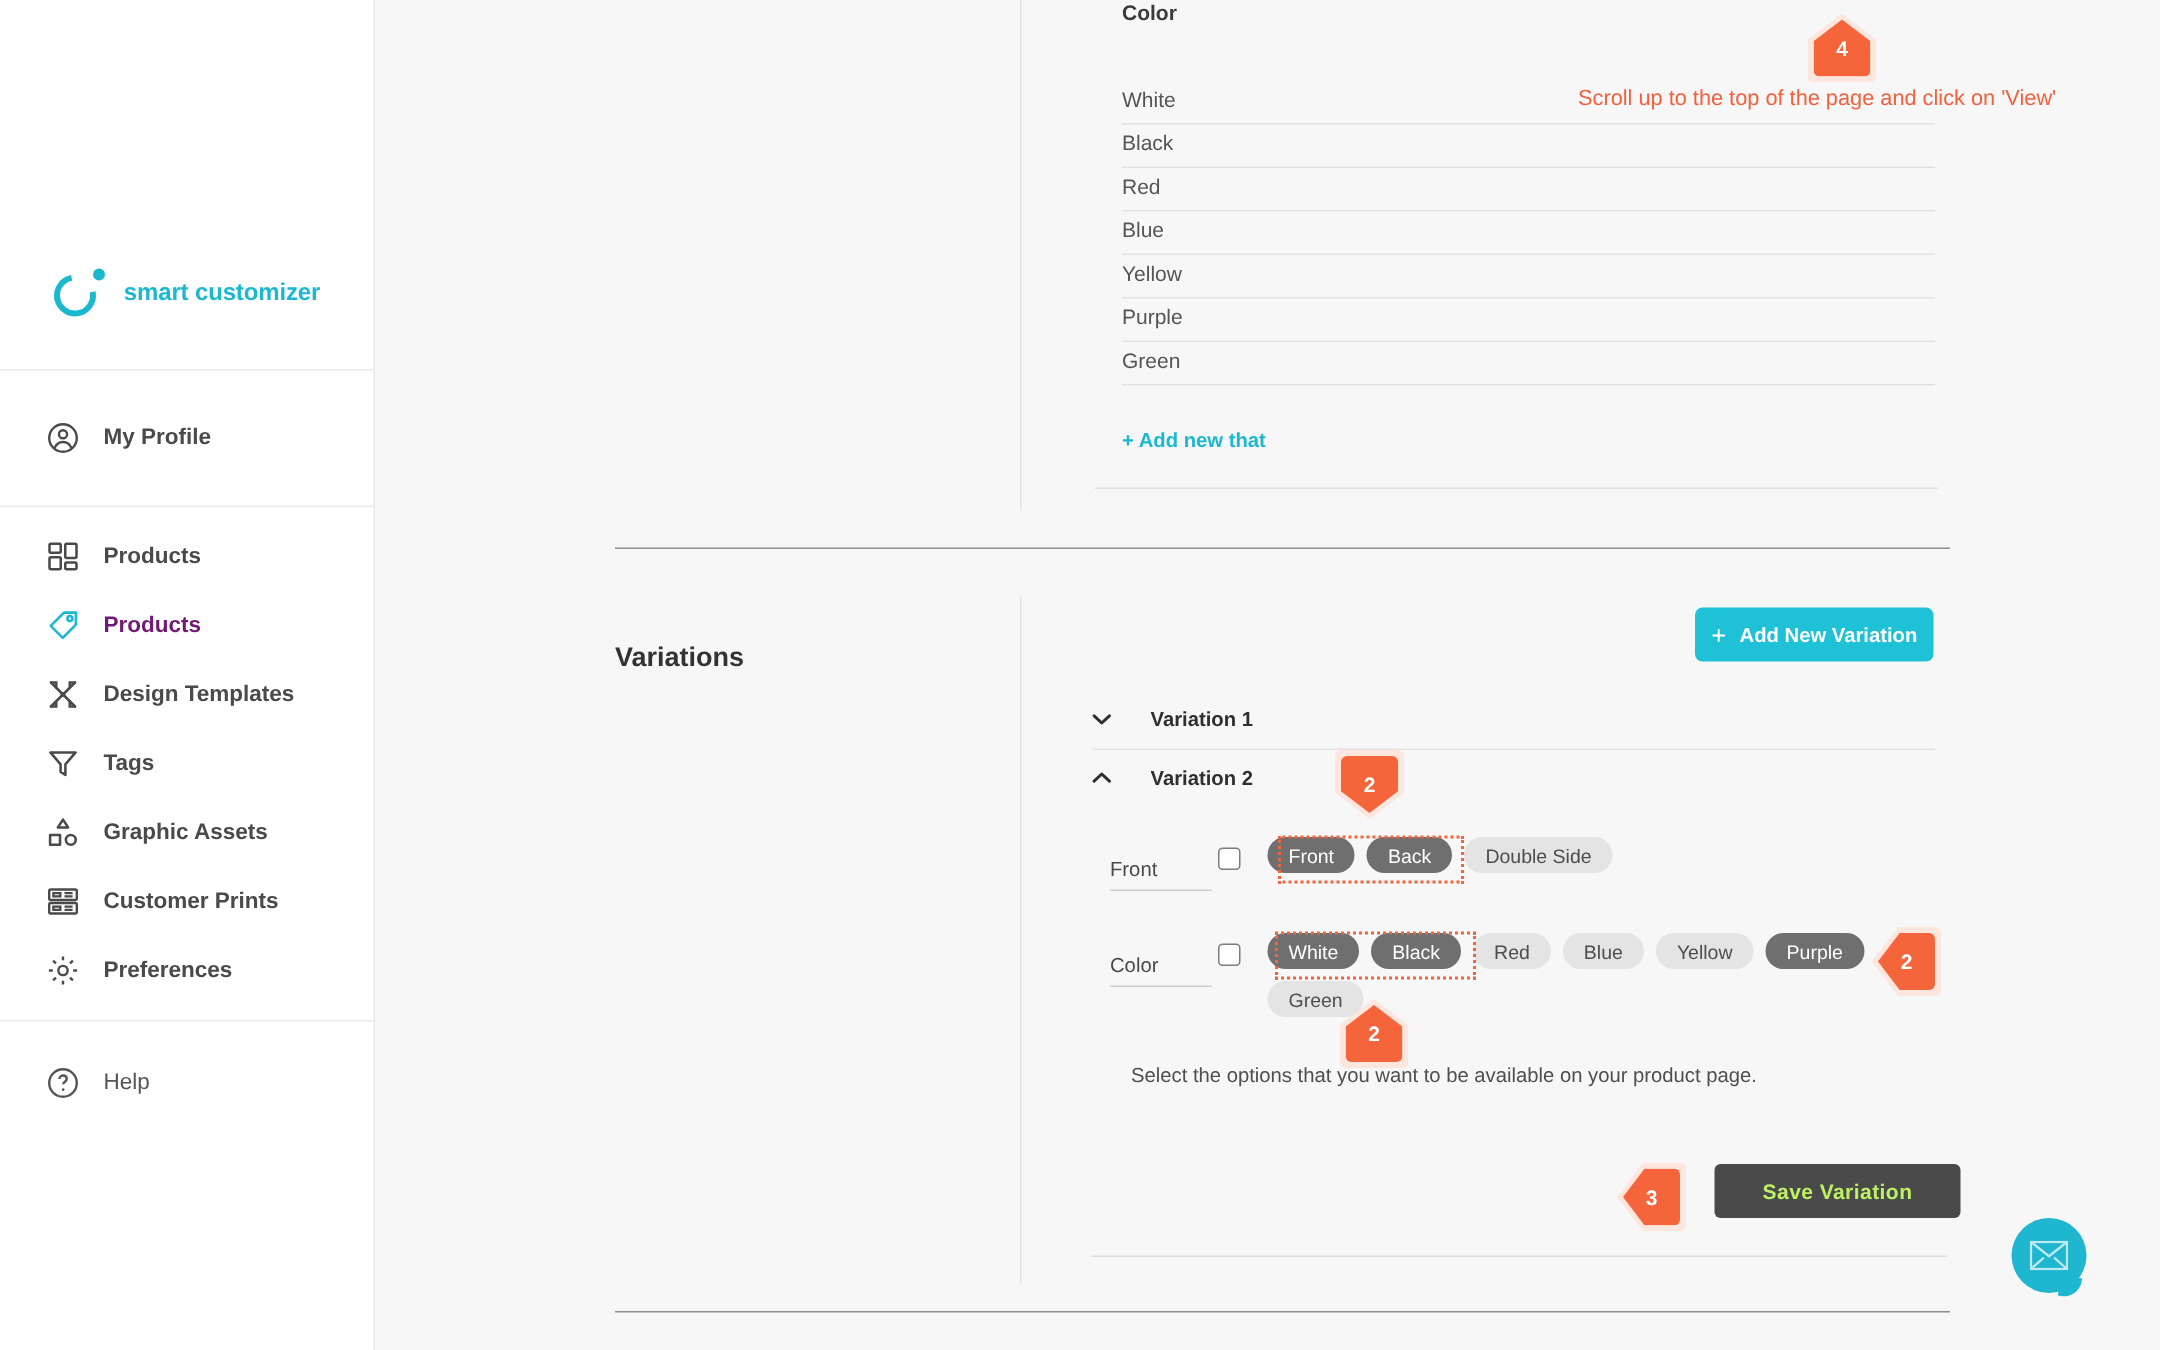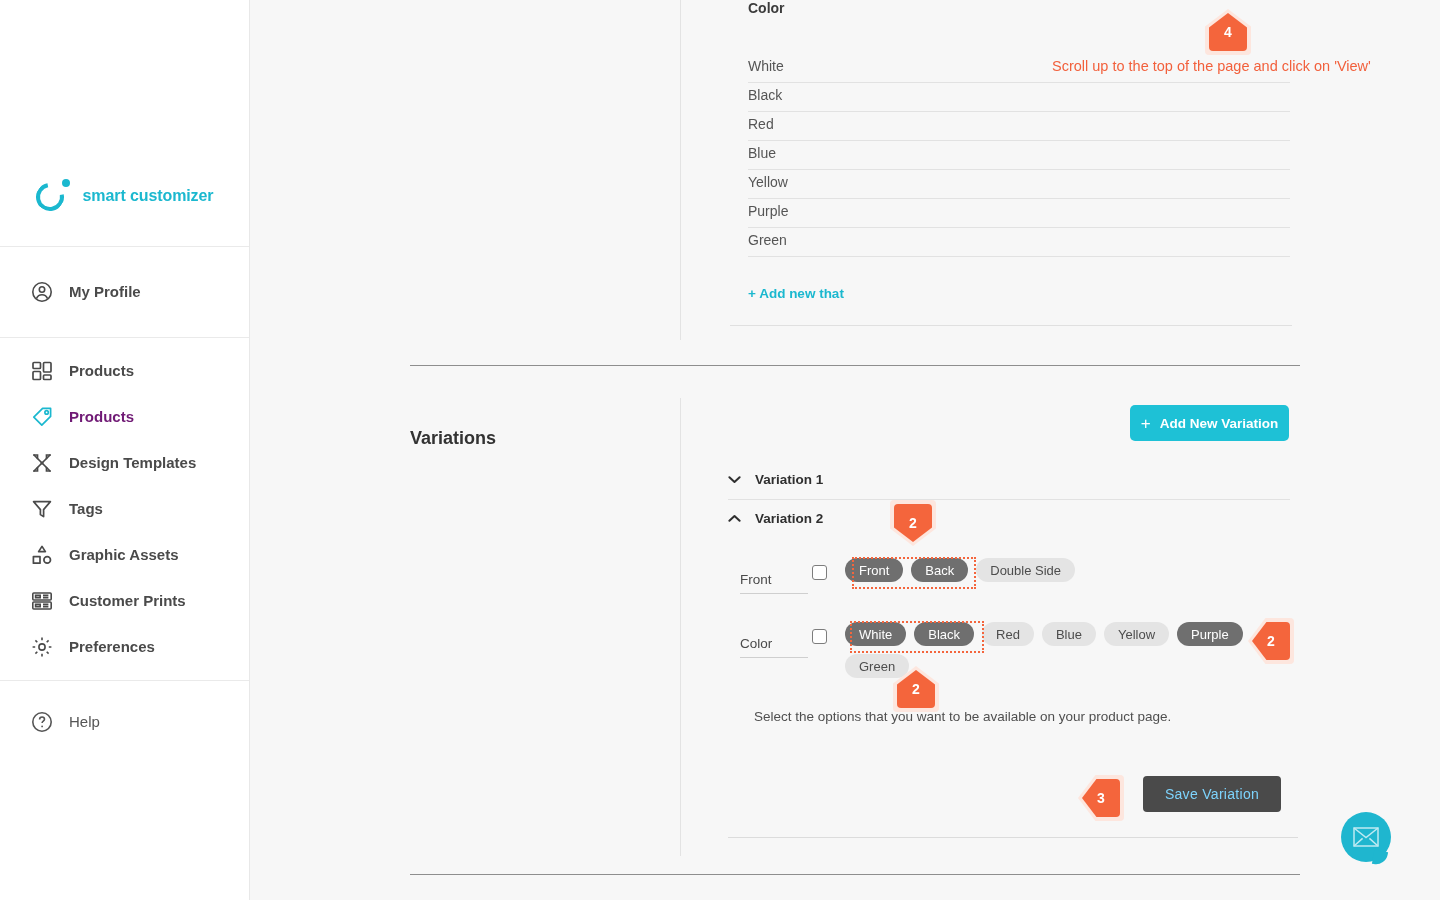--- a/index.html
+++ b/index.html
@@ -71,21 +71,21 @@
     position:absolute; left:870px; top:405px;
     width:159px; height:36px; border-radius:5px; background:#1ec1d6;
     color:#fff; font-size:13.5px; font-weight:bold;
     display:flex; align-items:center; justify-content:center; gap:9px;
     border:none; cursor:pointer; font-family:inherit;
   }
   #add-variation-btn .plus { font-size:17px; font-weight:normal; line-height:1; }
 
   .variation-header {
     position:absolute; left:468px; width:562px;
-    display:flex; align-items:center; gap:14px;
+    display:flex; align-items:center; gap:26px;
     font-size:13.5px; font-weight:bold; color:#2f2f2f; cursor:pointer;text-align:center;
   }
   .chev { width:13px; height:9px; display:block; }
   .chev svg { display:block; }
 
   #var1-rule { position:absolute; left:468px; top:499px; width:562px; height:1px; background:#e2e2e2; }
 
   
   .opt-row { position:absolute; left:480px; display:flex; align-items:flex-start; }
   .opt-label-wrap { width:68px; padding-top:16px; }
@@ -103,23 +103,23 @@
     white-space:nowrap;
   }
   .pill.sel { background:#6f6f6f; color:#ffffff; }
 
   #hint-text {
     position:absolute; left:494px; top:709px;
     font-size:13.5px; color:#4f4f4f;
   }
   #save-variation-btn {
     position:absolute; left:883px; top:776px;
-    width:138px; height:36px; background:#4a4a4a; color:#7dd3fc;
+    width:164px; height:36px; background:#4a4a4a; color:#bef264;
     border:none; border-radius:4px; cursor:pointer;
-    font-family:inherit; font-size:14px; font-weight:normal; letter-spacing:0.3px;
+    font-family:inherit; font-size:14px; font-weight:bold; letter-spacing:0.3px;
   }
 
   #var-bottom-rule { position:absolute; left:468px; top:837px; width:570px; height:1px; background:#dcdcdc; }
   #section-rule-top { position:absolute; left:150px; top:365px; width:890px; height:1px; background:#8e8e8e; }
   #section-rule-bottom { position:absolute; left:150px; top:874px; width:890px; height:1px; background:#8e8e8e; }
   #main-vline-top { position:absolute; left:420px; top:0; width:1px; height:340px; background:#e3e3e3; }
   #main-vline-bot { position:absolute; left:420px; top:398px; width:1px; height:458px; background:#e3e3e3; }
 
   
   #annot-text {

